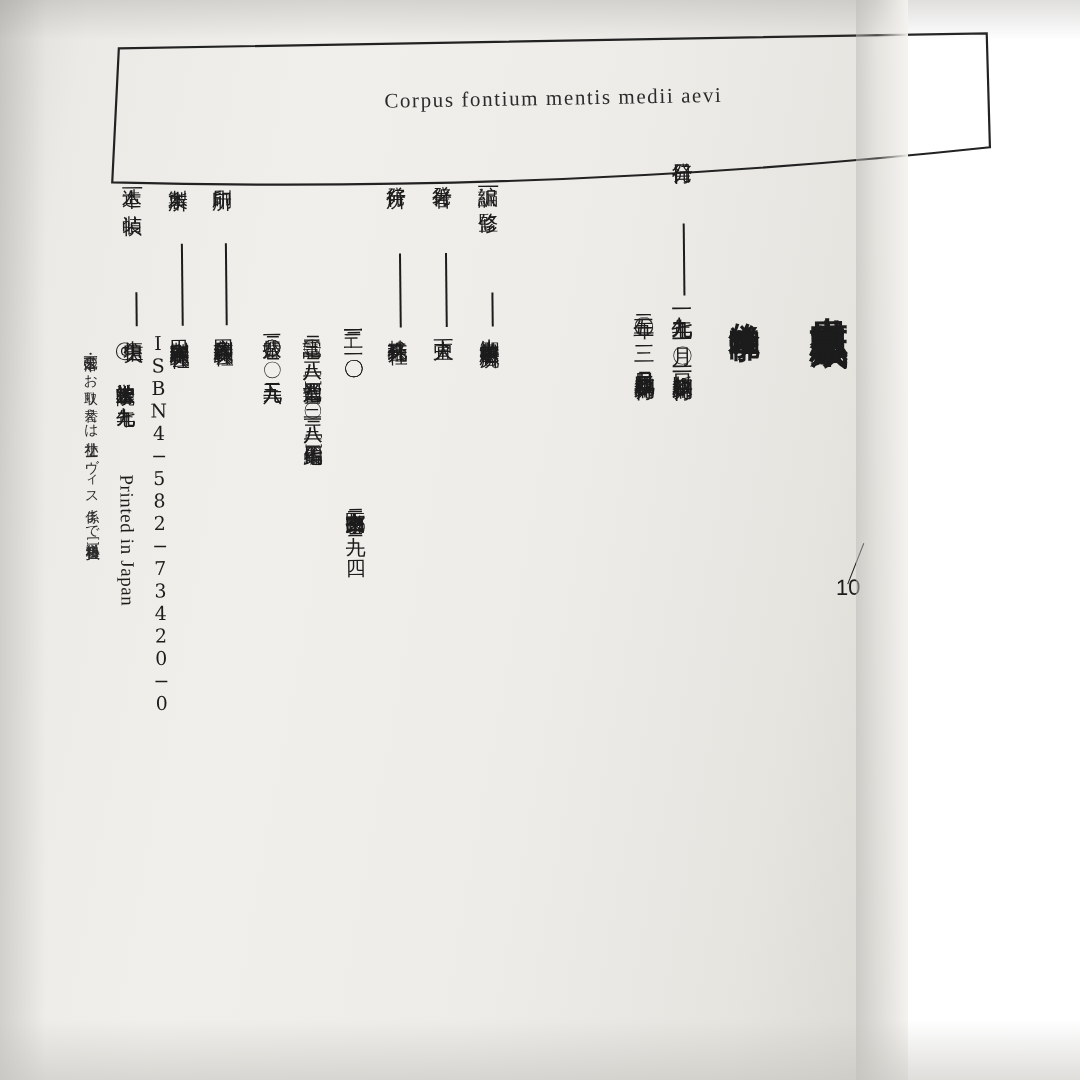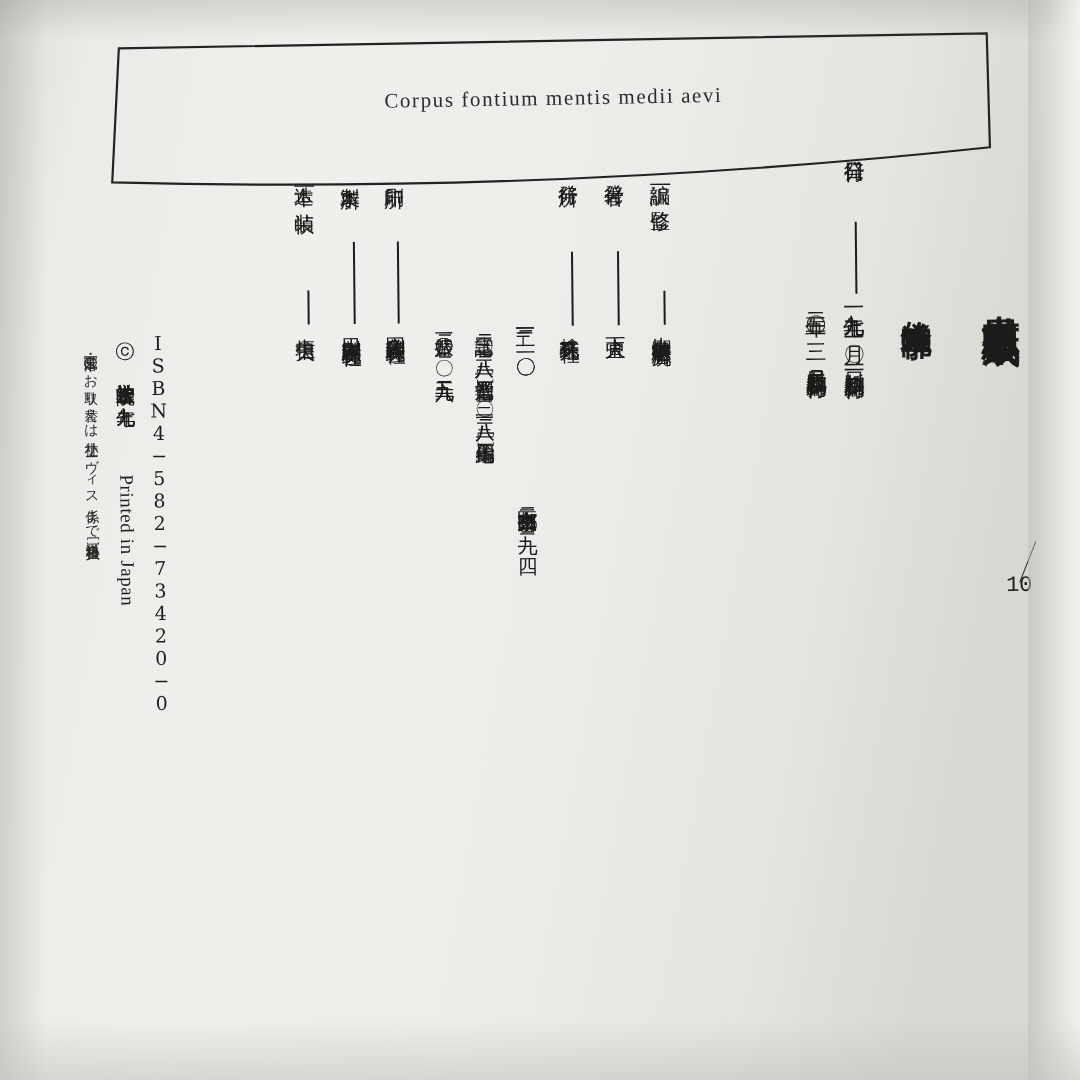--- a/index.html
+++ b/index.html
@@ -10,21 +10,21 @@
   body {
     width: 1080px;
     height: 1080px;
     overflow: hidden;
     font-family: "Liberation Serif", serif;
   }
 
   
   #page {
     position: relative;
-    width: 1080px;
+    width: 908px;
     height: 1080px;
     background: #e9e8e4;
     background-image:
       linear-gradient(100deg, #dedcd8 0px, #eceae6 90px, #f1efeb 330px, #eeece8 640px, #e6e4df 900px, #d9d7d2 1080px);
   }
 
   
   #right-edge {
     position: absolute;
     top: 0; right: 0;
@@ -87,21 +87,21 @@
     top: 290px;
     right: 58px;
     font-size: 38px;
     font-weight: bold;
     letter-spacing: 2px;
   }
   #title-volume {
     position: absolute;
     top: 578px;
     right: 48px;
-    font-family: Liberation Mono, monospace;
+    font-family: Liberation Sans, sans-serif;
     font-size: 22px;
     color: #1c1c1c;
   }
   #title-slash {
     position: absolute;
     top: 545px;
     right: 52px;
     width: 1px;
     height: 44px;
     background: #1c1c1c;

